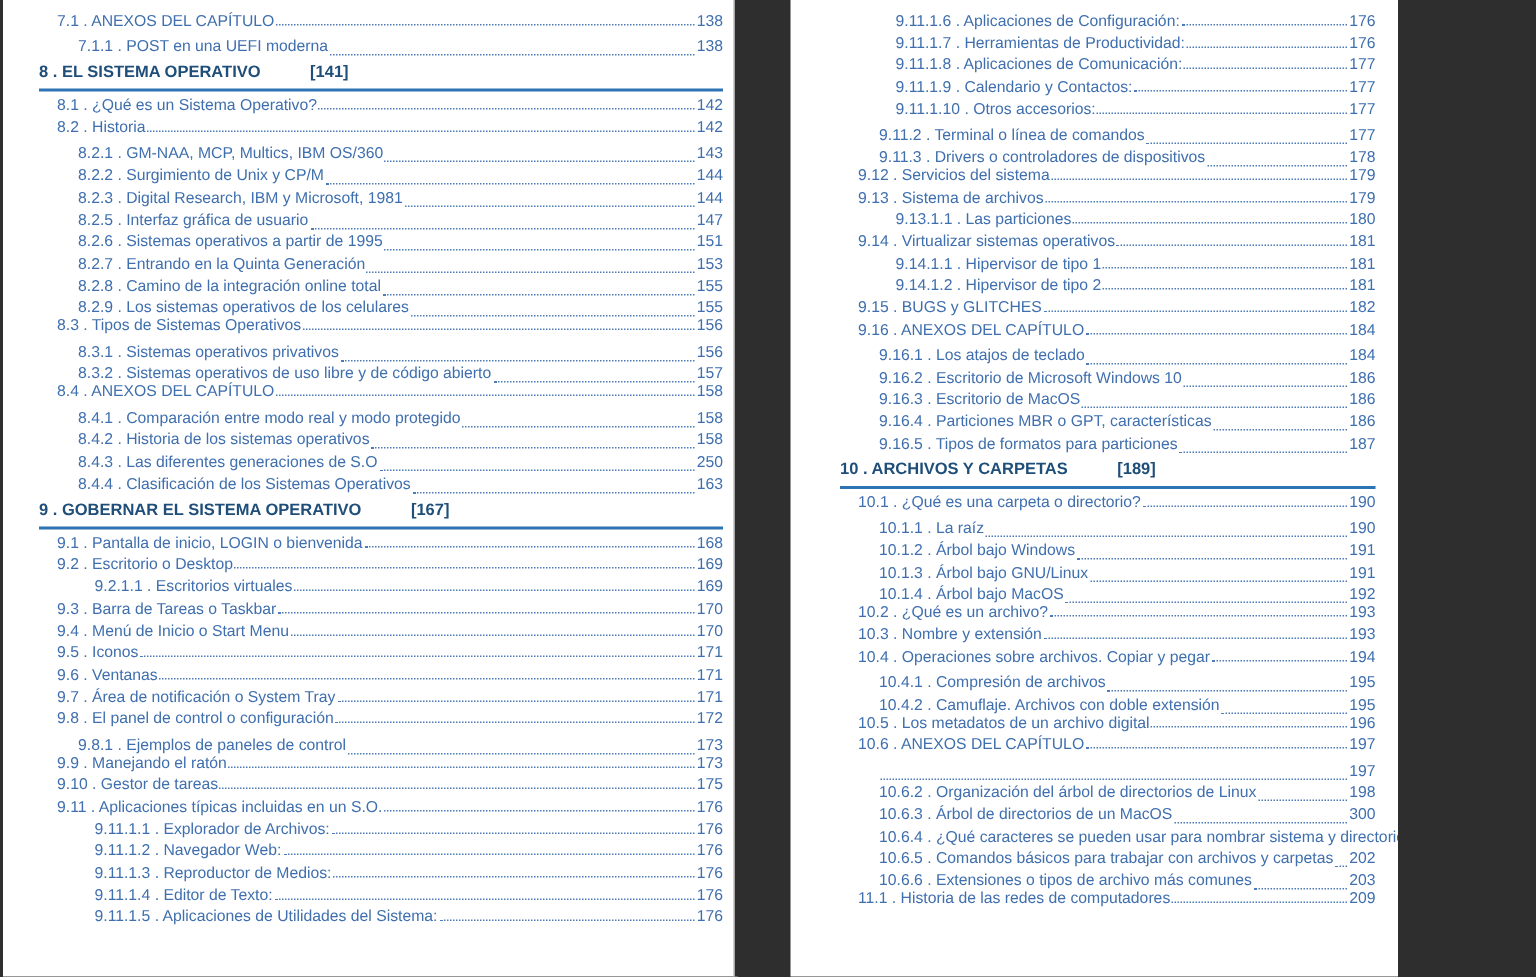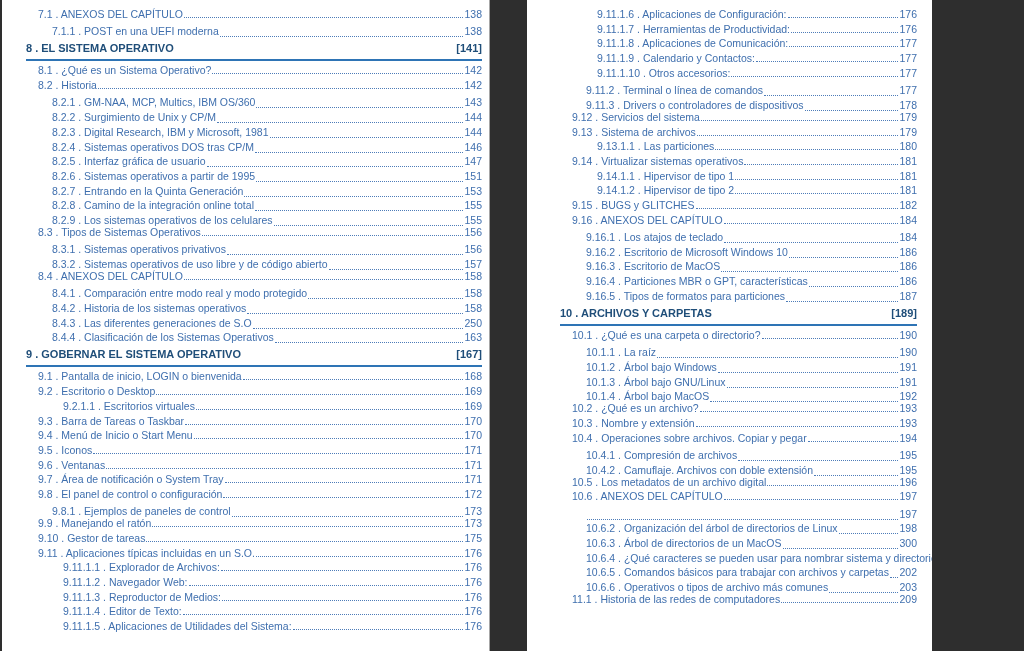--- a/index.html
+++ b/index.html
@@ -43,21 +43,21 @@
     flex: 1 1 auto;
     min-width: 6px;
     border-bottom: 1.5px dotted #4d7cb8;
     margin: 0 1px;
   }
   .num { flex: 0 0 auto; }
   .lvl1 { padding-left: 12px; }
   .lvl2 { padding-left: 26px; align-items: flex-end; }
   .lvl3 { padding-left: 37px; }
   .row.chapter {
-    justify-content: space-between;
+    justify-content: flex-start;
     font-weight: bold;
     font-size: 11px;
     color: #1f4e79;
     border-bottom: 2px solid #2e74b5;
     padding-bottom: 2px;
     margin: 5px 0 3px 0;
     height: 15px;
     gap: 33px;
   }
 </style>
@@ -98,25 +98,20 @@
       <span class="label">8.2.2 . Surgimiento de Unix y CP/M</span>
       <span class="dots"></span>
       <span class="num">144</span>
     </div>
     <div class="row entry lvl2">
       <span class="label">8.2.3 . Digital Research, IBM y Microsoft, 1981</span>
       <span class="dots"></span>
       <span class="num">144</span>
     </div>
     <div class="row entry lvl2">
-      <span class="label">8.2.4 . Sistemas operativos DOS tras CP/M</span>
-      <span class="dots"></span>
-      <span class="num">146</span>
-    </div>
-    <div class="row entry lvl2">
       <span class="label">8.2.5 . Interfaz gráfica de usuario</span>
       <span class="dots"></span>
       <span class="num">147</span>
     </div>
     <div class="row entry lvl2">
       <span class="label">8.2.6 . Sistemas operativos a partir de 1995</span>
       <span class="dots"></span>
       <span class="num">151</span>
     </div>
     <div class="row entry lvl2">
@@ -453,21 +448,21 @@
       <span class="label">10.6.4 . ¿Qué caracteres se pueden usar para nombrar sistema y directorios?</span>
       <span class="dots"></span>
       <span class="num">201</span>
     </div>
     <div class="row entry lvl2">
       <span class="label">10.6.5 . Comandos básicos para trabajar con archivos y carpetas</span>
       <span class="dots"></span>
       <span class="num">202</span>
     </div>
     <div class="row entry lvl2">
-      <span class="label">10.6.6 . Operativos o tipos de archivo más comunes</span>
+      <span class="label">10.6.6 . Extensiones o tipos de archivo más comunes</span>
       <span class="dots"></span>
       <span class="num">203</span>
     </div>
     <div class="row entry lvl1">
       <span class="label">11.1 . Historia de las redes de computadores</span>
       <span class="dots"></span>
       <span class="num">209</span>
     </div>
   </div>
 

